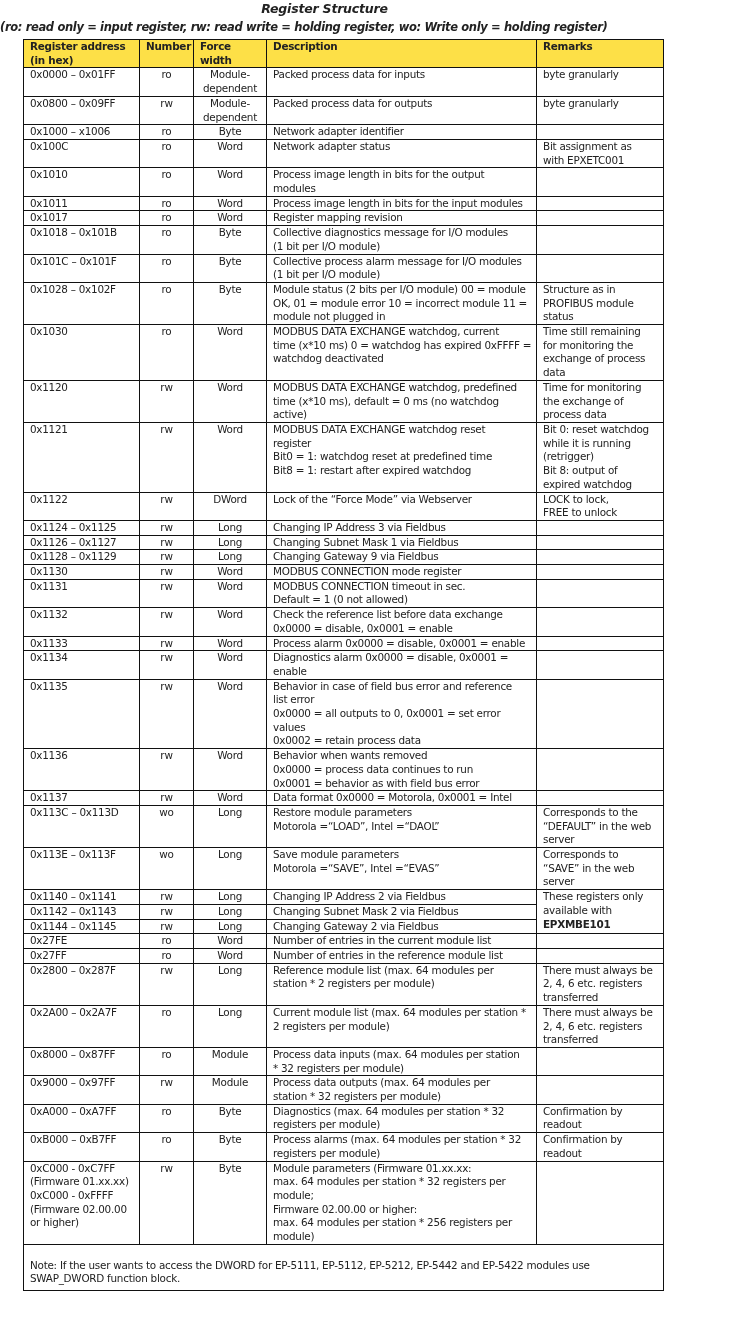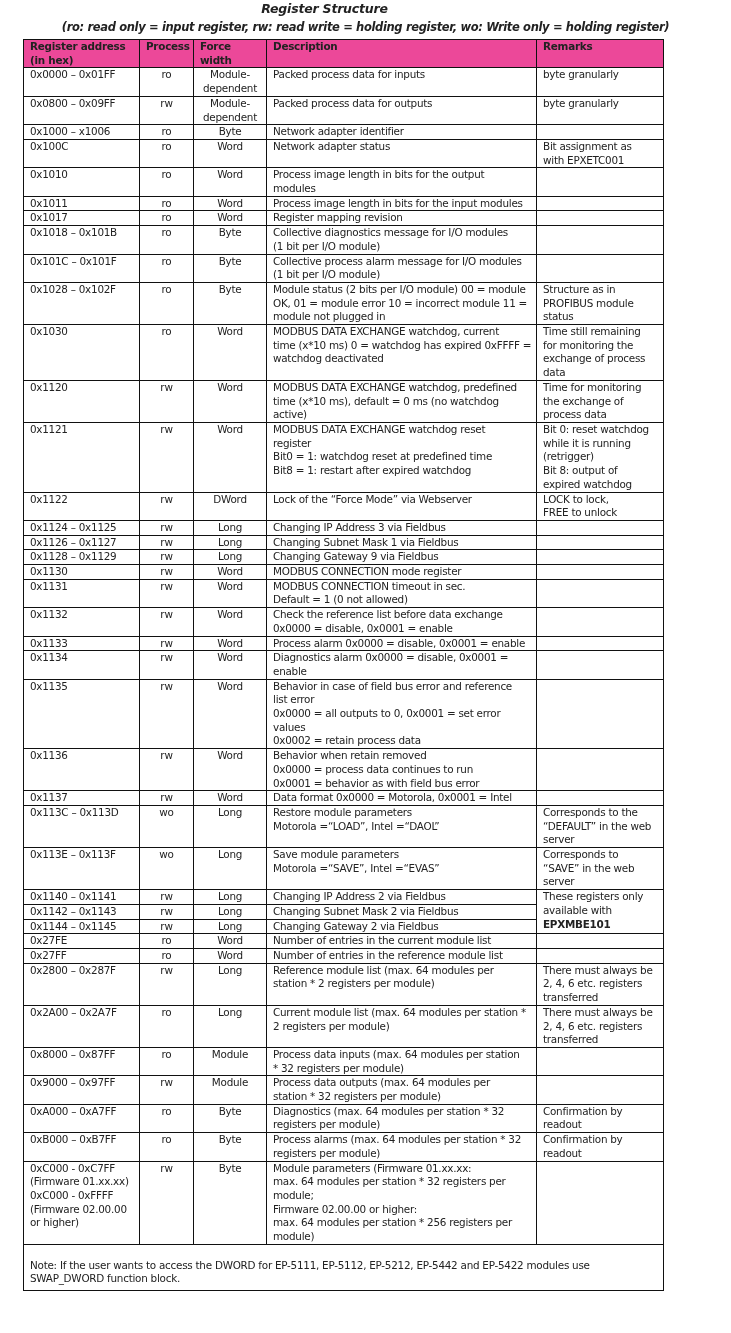--- a/index.html
+++ b/index.html
@@ -1,26 +1,26 @@
 <!DOCTYPE html>
 <html><head>
 <meta charset="utf-8">
 <style>
   html, body { margin: 0; padding: 0; background: #ffffff; }
   body { width: 731px; height: 1333px; position: relative; overflow: hidden;
          font-family: "DejaVu Sans", sans-serif; color: #222; }
   .title { position: absolute; top: 1px; left: 0; width: 649px; text-align: center;
            font-style: italic; font-weight: bold; font-size: 12.5px; letter-spacing: -0.2px; }
-  .subtitle { position: absolute; top: 20px; left: 0; width: 731px; text-align: center;
+  .subtitle { position: absolute; top: 20px; left: 0; width: 731px; text-align: left;
               font-style: italic; font-weight: bold; font-size: 11.5px; letter-spacing: -0.35px; }
   table { position: absolute; top: 39px; left: 23px; width: 640px; border-collapse: collapse;
           table-layout: fixed; font-size: 10.4px; line-height: 13.7px; letter-spacing: -0.25px; }
   td, th { border: 1px solid #111; padding: 0 4px 0 6px; vertical-align: top; font-weight: normal;
            text-align: left; white-space: pre-line; }
-  th { background: #ec4899; font-weight: bold; color: #222; }
+  th { background: #fde047; font-weight: bold; color: #222; }
   td.c { text-align: center; padding: 0 2px; }
   col.c1 { width: 116px; } col.c2 { width: 54px; } col.c3 { width: 73px; }
   col.c4 { width: 270px; } col.c5 { width: 127px; }
   .bold { font-weight: bold; }
   .note td { padding-top: 14px; padding-bottom: 4px; }
 </style>
 </head>
 <body>
 
 <div class="title">Register Structure</div>
@@ -31,21 +31,21 @@
       <col class="c1">
       <col class="c2">
       <col class="c3">
       <col class="c4">
       <col class="c5">
     </colgroup>
   <thead>
     <tr>
       <th>Register address
 (in hex)</th>
-      <th>Process</th>
+      <th>Number</th>
       <th>Force width</th>
       <th>Description</th>
       <th>Remarks</th>
     </tr>
   </thead>
   <tbody id="tbody">
       <tr>
         <td>0x0000 – 0x01FF</td>
         <td class="c">ro</td>
         <td class="c">Module-
@@ -238,21 +238,21 @@
 list error
 0x0000 = all outputs to 0, 0x0001 = set error
 values
 0x0002 = retain process data</td>
         <td></td>
       </tr>
       <tr>
         <td>0x1136</td>
         <td class="c">rw</td>
         <td class="c">Word</td>
-        <td>Behavior when retain removed
+        <td>Behavior when wants removed
 0x0000 = process data continues to run
 0x0001 = behavior as with field bus error</td>
         <td></td>
       </tr>
       <tr>
         <td>0x1137</td>
         <td class="c">rw</td>
         <td class="c">Word</td>
         <td>Data format 0x0000 = Motorola, 0x0001 = Intel</td>
         <td></td>

